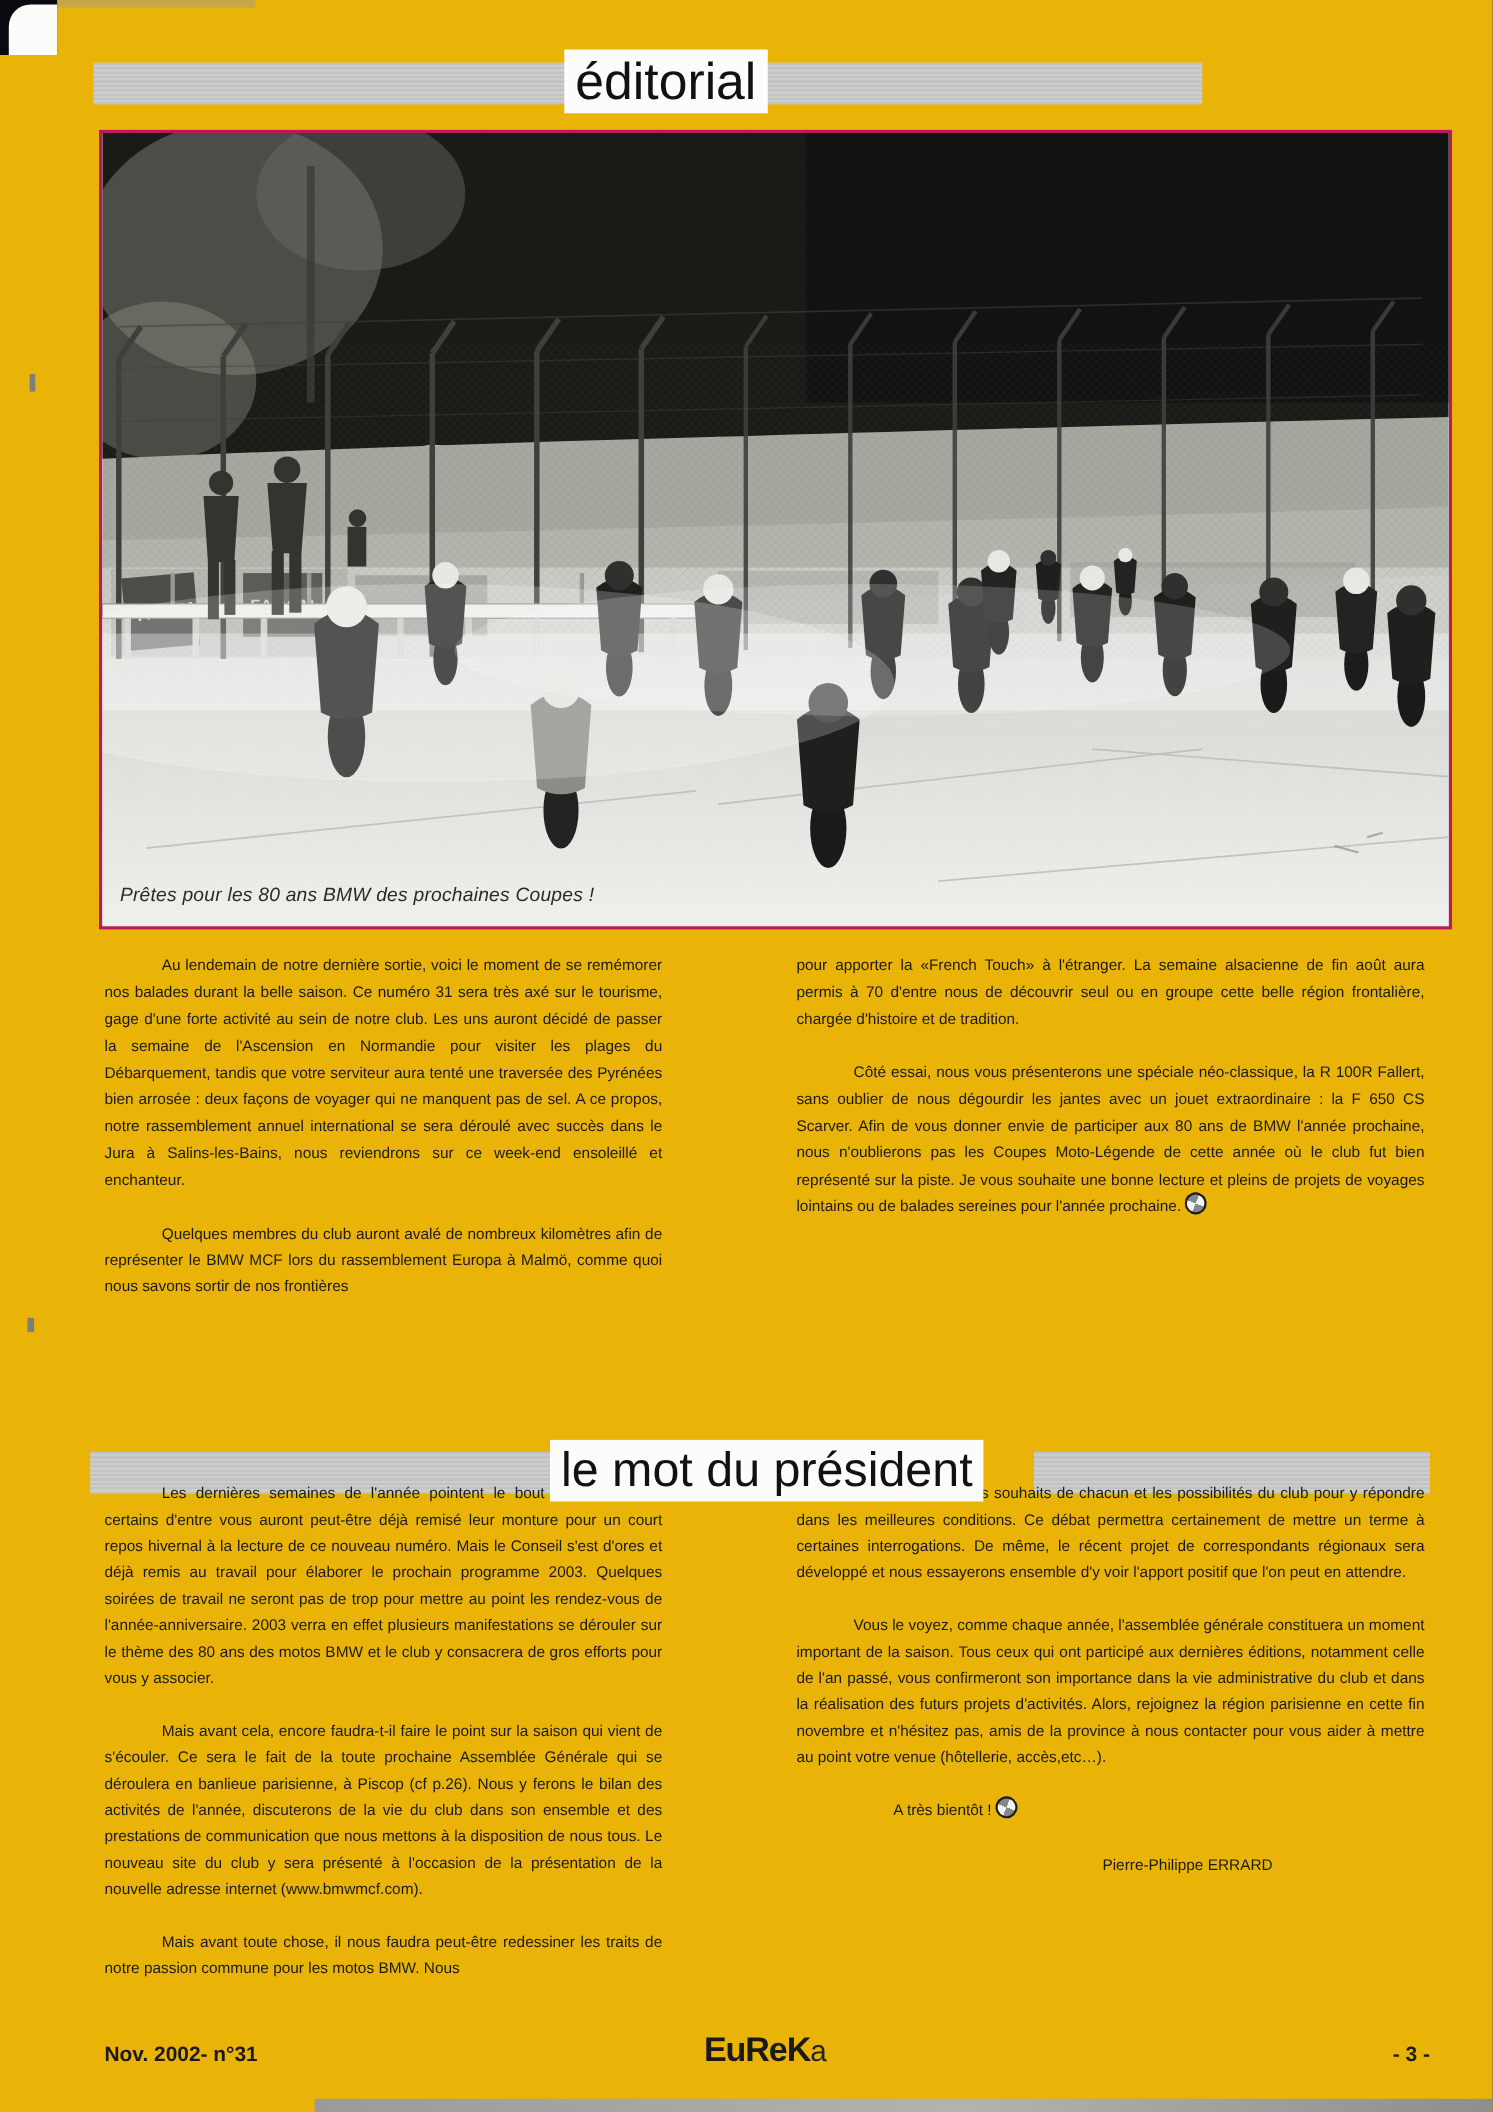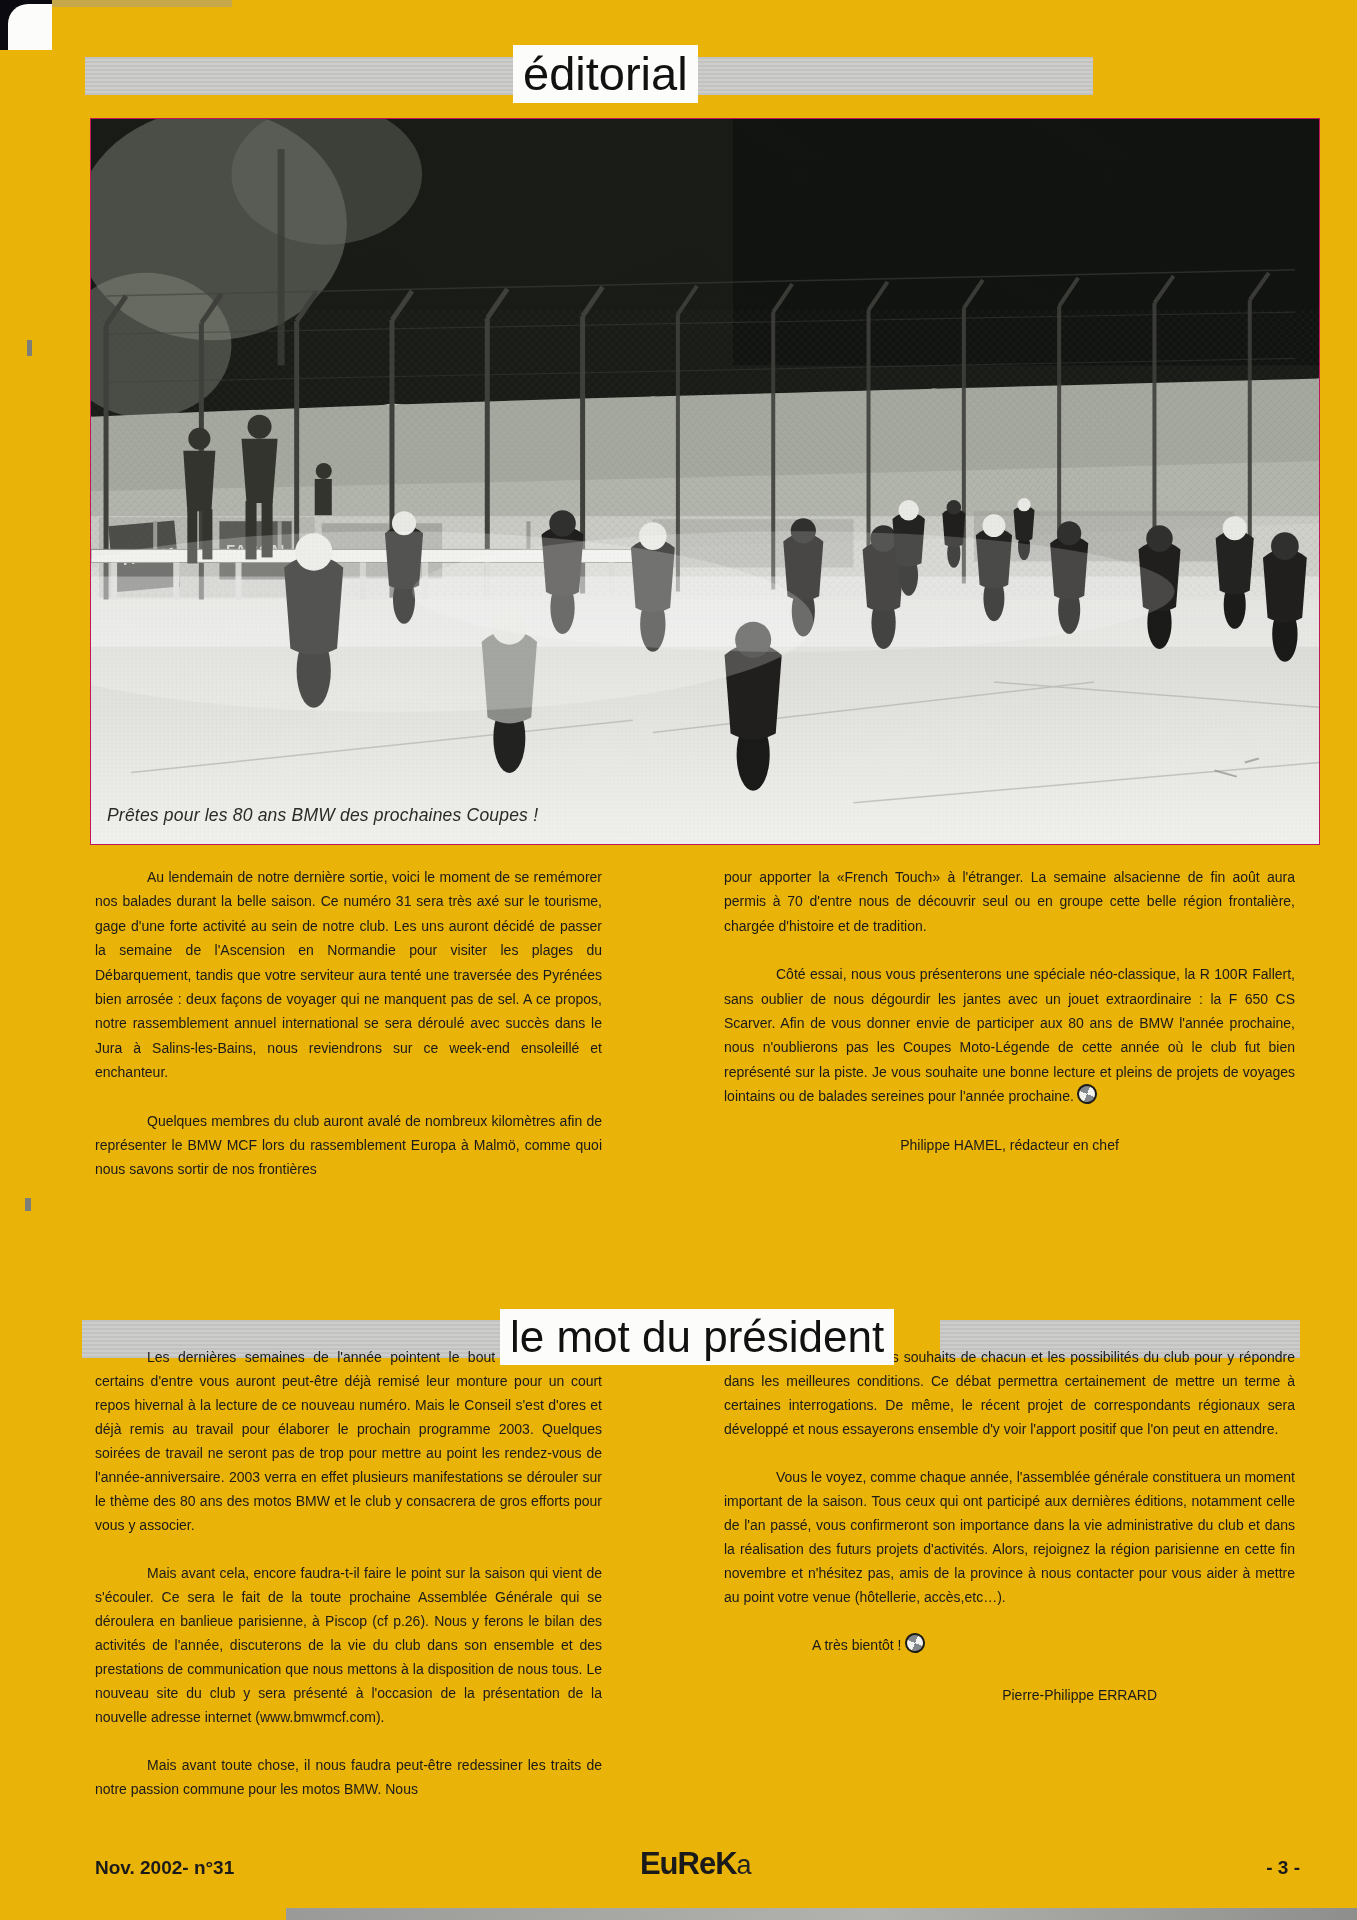--- a/index.html
+++ b/index.html
@@ -26,21 +26,21 @@
   .band-editorial{top:57px;left:85px;width:1008px;}
   .band-editorial .bar.l{left:0;width:437px;}
   .band-editorial .bar.r{left:608px;width:400px;}
   .band-editorial h1{top:-12px;left:428px;font-size:47px;line-height:58px;}
   .band-president{top:1320px;left:82px;width:1346px;}
   .band-president .bar.l{left:0;width:420px;}
   .band-president .bar.r{left:858px;width:360px;}
   .band-president h1{top:-11px;left:418px;font-size:44px;line-height:56px;}
   
   .photo{position:absolute;top:118px;left:90px;width:1230px;height:727px;margin:0;
-    border:1px solid #be185d;box-sizing:border-box;background:#dcdcd8;}
+    border:3px solid #be185d;box-sizing:border-box;background:#dcdcd8;}
   .photo svg{display:block;width:100%;height:100%;}
   .photo figcaption{position:absolute;left:16px;bottom:18px;font-style:italic;
     font-size:17.5px;color:#2a2a28;letter-spacing:.2px;}
   
   .cols{position:absolute;left:95px;width:1200px;display:grid;
     grid-template-columns:507px 571px;column-gap:122px;
     font-size:14px;line-height:24.4px;text-align:justify;}
   .cols.editorial{top:865px;}
   .cols.president{top:1345px;line-height:24px;}
   .cols p{margin:0 0 24px 0;}
@@ -240,21 +240,20 @@
   </figure>
 
   <section class="cols editorial">
     <div class="col">
       <p class="ind">Au lendemain de notre dernière sortie, voici le moment de se remémorer nos balades durant la belle saison. Ce numéro 31 sera très axé sur le tourisme, gage d'une forte activité au sein de notre club. Les uns auront décidé de passer la semaine de l'Ascension en Normandie pour visiter les plages du Débarquement, tandis que votre serviteur aura tenté une traversée des Pyrénées bien arrosée : deux façons de voyager qui ne manquent pas de sel. A ce propos, notre rassemblement annuel international se sera déroulé avec succès dans le Jura à Salins-les-Bains, nous reviendrons sur ce week-end ensoleillé et enchanteur.</p>
       <p class="ind last">Quelques membres du club auront avalé de nombreux kilomètres afin de représenter le BMW MCF lors du rassemblement Europa à Malmö, comme quoi nous savons sortir de nos frontières</p>
     </div>
     <div class="col">
       <p>pour apporter la «French Touch» à l'étranger. La semaine alsacienne de fin août aura permis à 70 d'entre nous de découvrir seul ou en groupe cette belle région frontalière, chargée d'histoire et de tradition.</p>
       <p class="ind"><span>Côté essai, nous vous présenterons une spéciale néo-classique, la R 100R Fallert, sans oublier de nous dégourdir les jantes avec un jouet extraordinaire : la F 650 CS Scarver. Afin de vous donner envie de participer aux 80 ans de BMW l'année prochaine, nous n'oublierons pas les Coupes Moto-Légende de cette année où le club fut bien représenté sur la piste. Je vous souhaite une bonne lecture et pleins de projets de voyages lointains ou de balades sereines pour l'année prochaine.</span><span class="bmw"></span></p>
-      <p class="sig">Philippe HAMEL, rédacteur en chef</p>
     </div>
   </section>
 
   <header class="band band-president">
     <div class="bar l"></div>
     <div class="bar r"></div>
     <h1>le mot du président</h1>
   </header>
 
   <section class="cols president">

